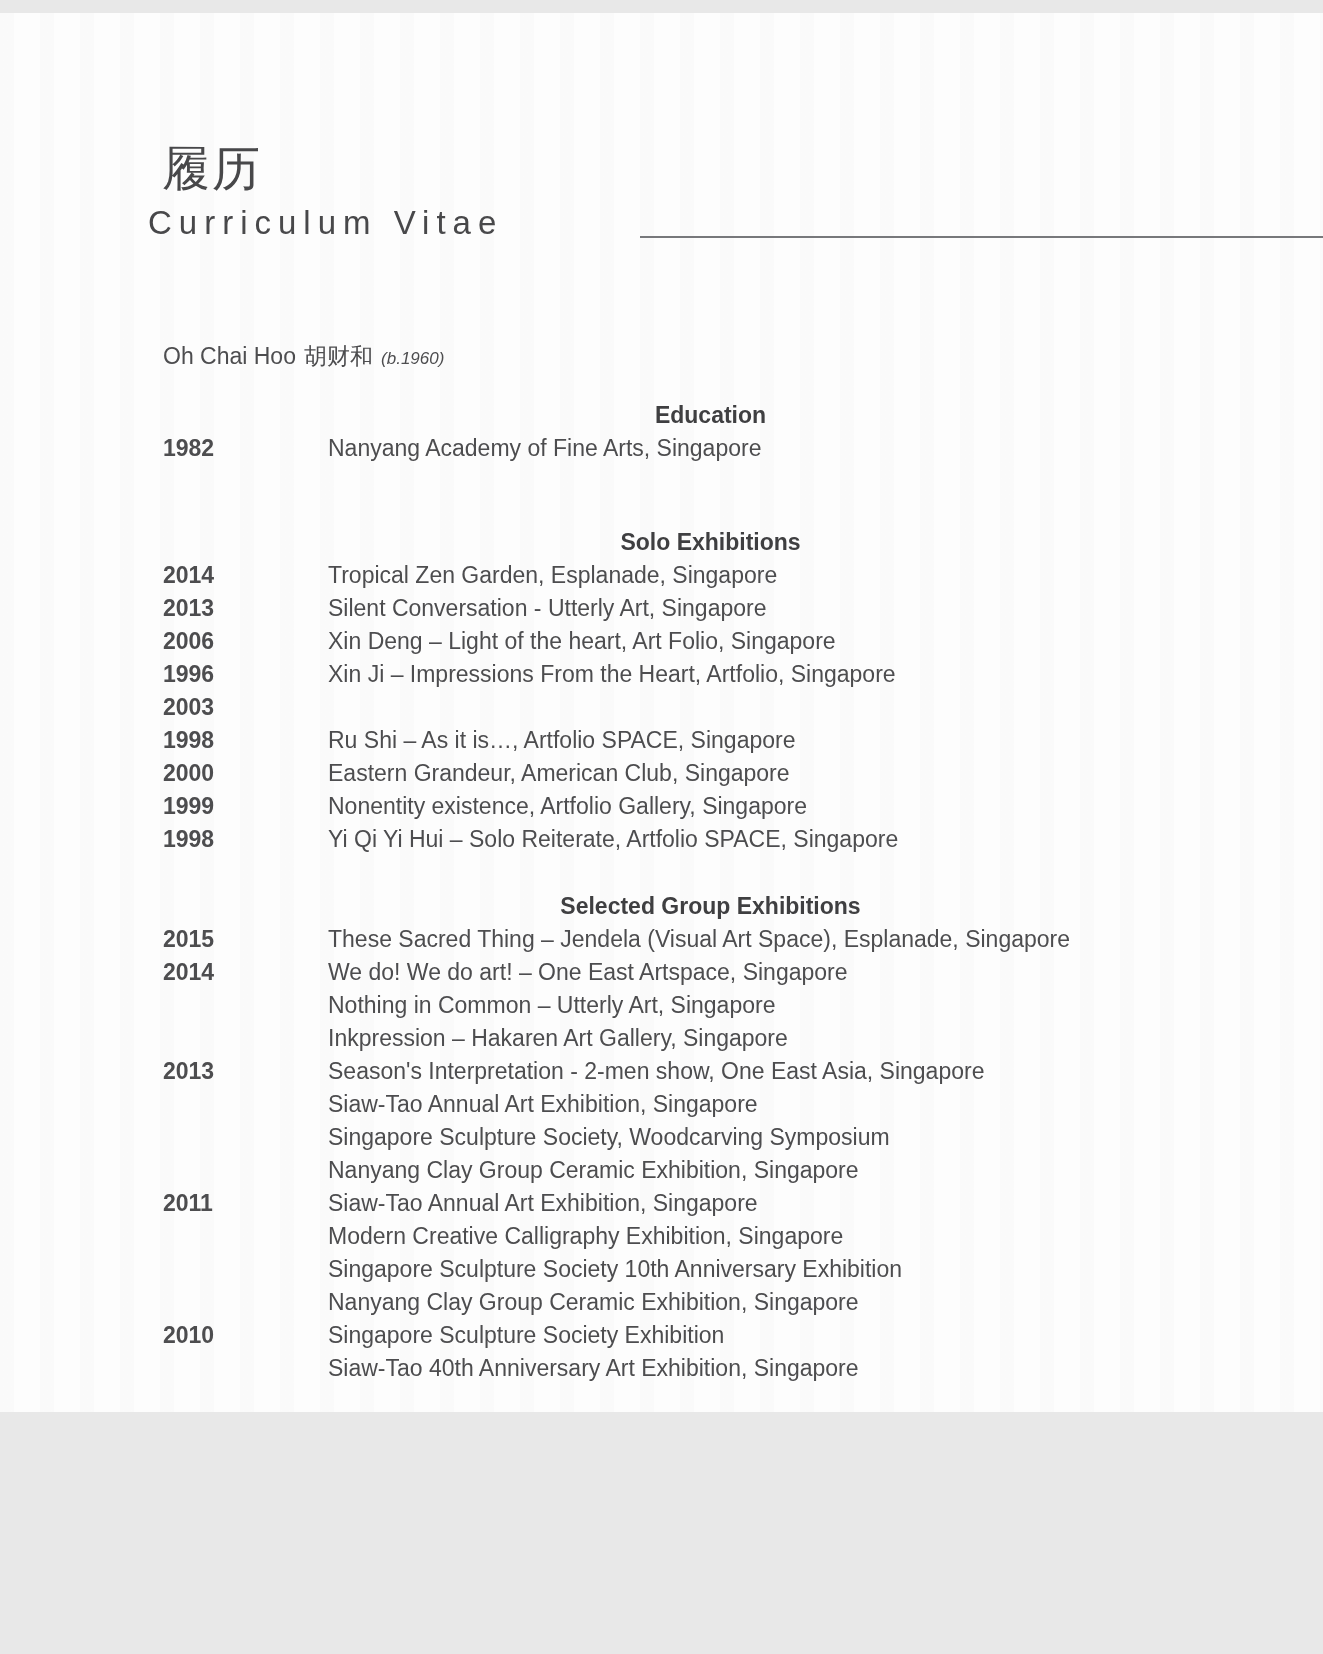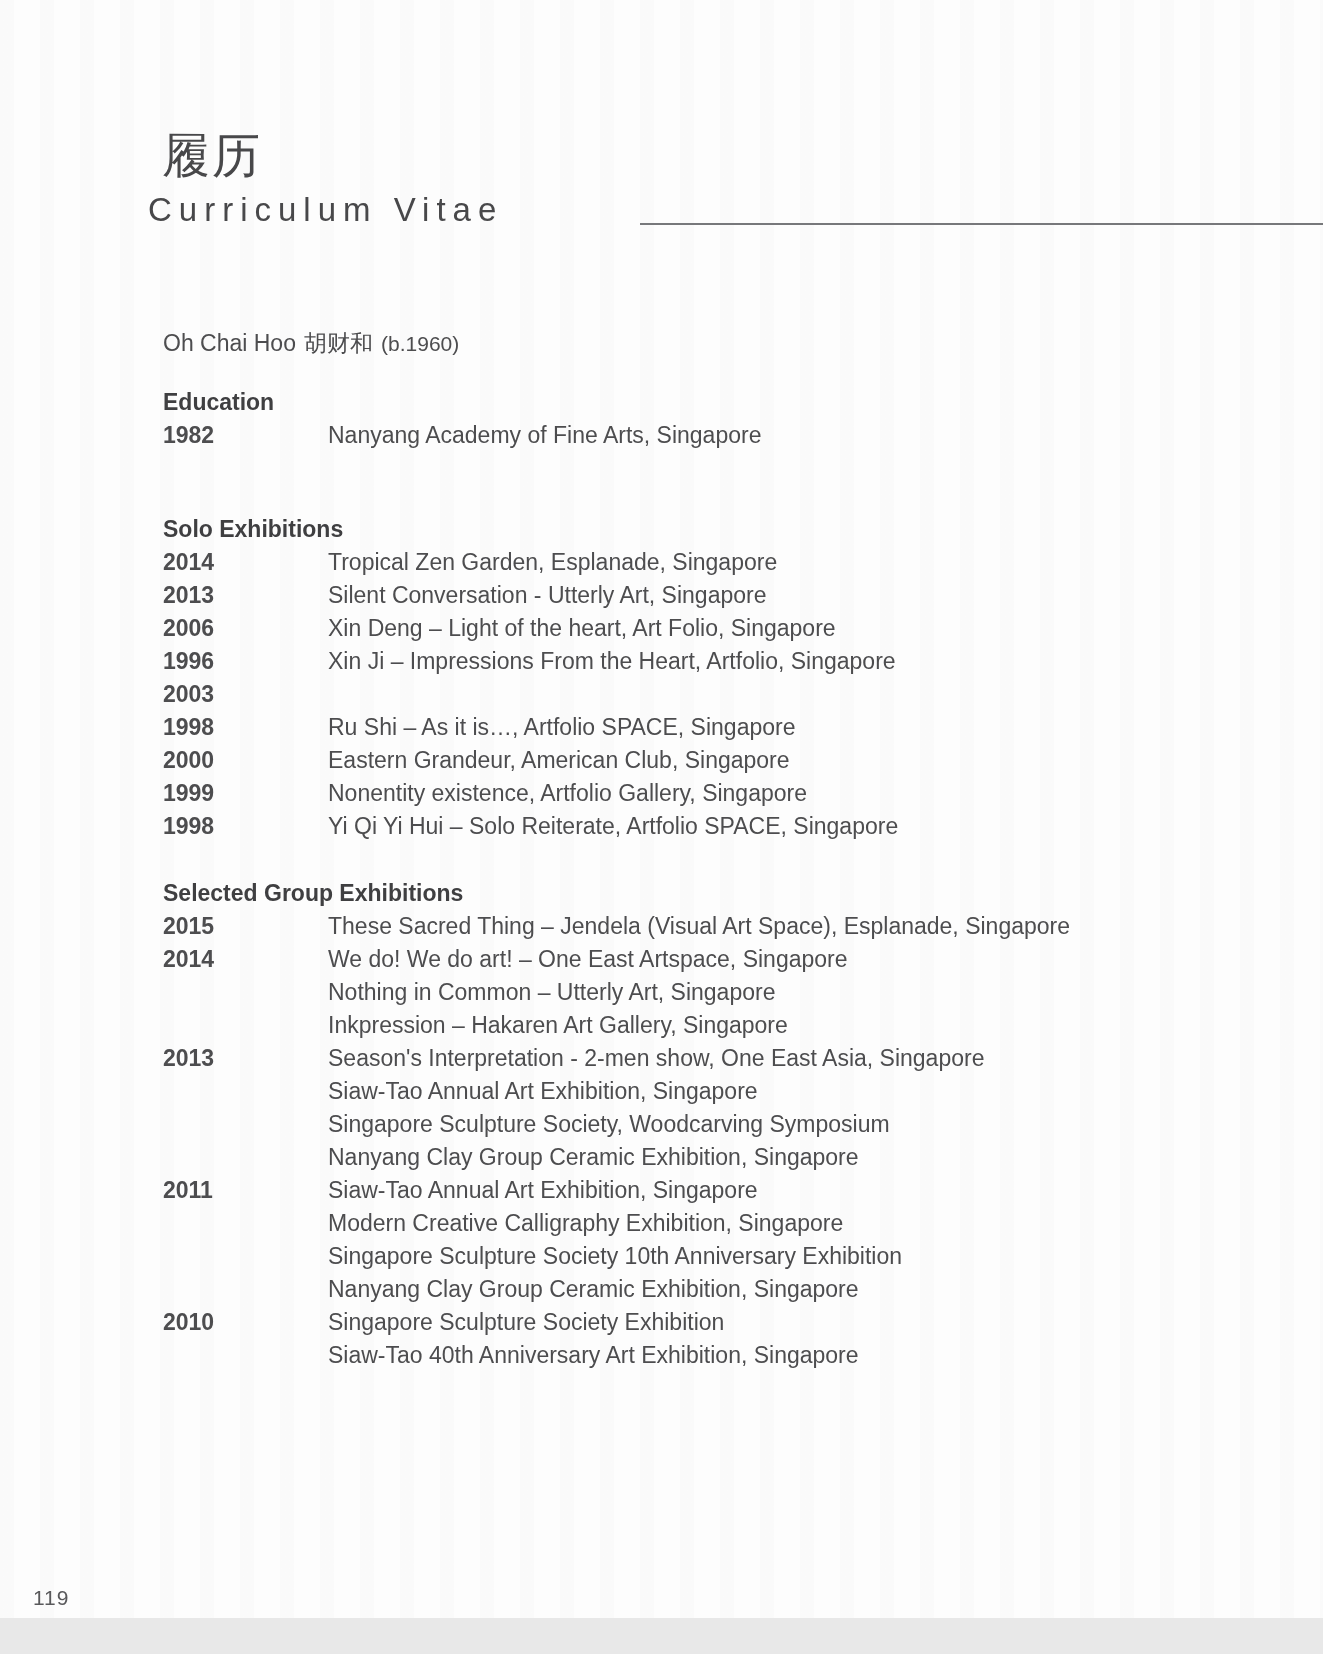--- a/index.html
+++ b/index.html
@@ -6,22 +6,22 @@
     --ink-body:#4d4d4f;
     --ink-head:#3f3f41;
     --ink-title:#48484a;
     --rule:#77787b;
     --paper:#fdfdfd;
   }
   *{margin:0;padding:0;box-sizing:border-box;}
   html,body{background:#e8e8e8;}
   .page{
     position:relative;
-    width:1323px;height:1618px;
-    margin:0 auto;
+    width:1323px;height:1399px;
+    margin:13px auto;
     background:
       repeating-linear-gradient(90deg,
         rgba(0,0,0,0.012) 0px, rgba(0,0,0,0.012) 14px,
         rgba(0,0,0,0) 14px, rgba(0,0,0,0) 40px),
       var(--paper);
     overflow:hidden;
     font-family:"Liberation Sans","DejaVu Sans",sans-serif;
     color:var(--ink-body);
   }
   .cjk-title{
@@ -36,24 +36,24 @@
   }
   .title-rule{
     position:absolute;left:640px;right:0;top:223px;height:2px;
     background:var(--rule);
   }
   .content{
     position:absolute;left:163px;top:327px;width:1095px;
     font-size:23px;line-height:33px;
   }
   .artist-line{height:33px;white-space:nowrap;}
-  .artist-line .birth{font-size:21px;}
+  .artist-line .birth{font-style:italic;font-size:17px;}
   .artist-line .gap{display:inline-block;width:0.35em;}
   .section-heading{
-    font-weight:bold;color:var(--ink-head);height:33px;
+    font-weight:bold;color:var(--ink-head);height:33px;text-align:center;
   }
   .section{margin-top:34px;}
   .section.first{margin-top:26px;}
   .section.gap-lg{margin-top:61px;}
   .row{display:flex;height:33px;white-space:nowrap;}
   .row .year{flex:0 0 165px;font-weight:bold;}
   .row .entry{flex:1;}
   .page-number{
     position:absolute;left:33px;top:1586px;
     font-size:21px;color:#59595b;letter-spacing:1px;

